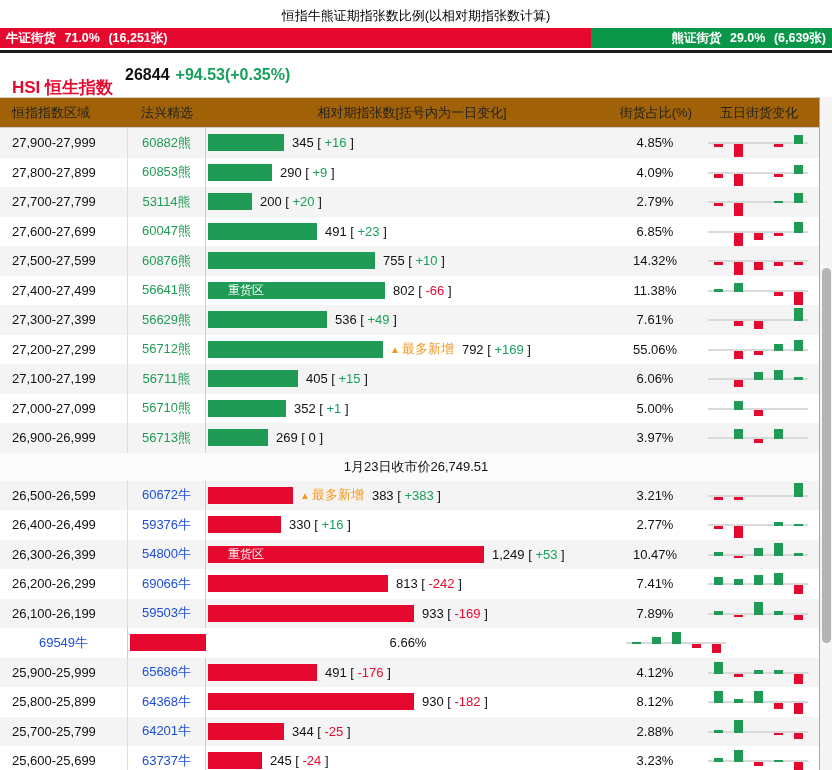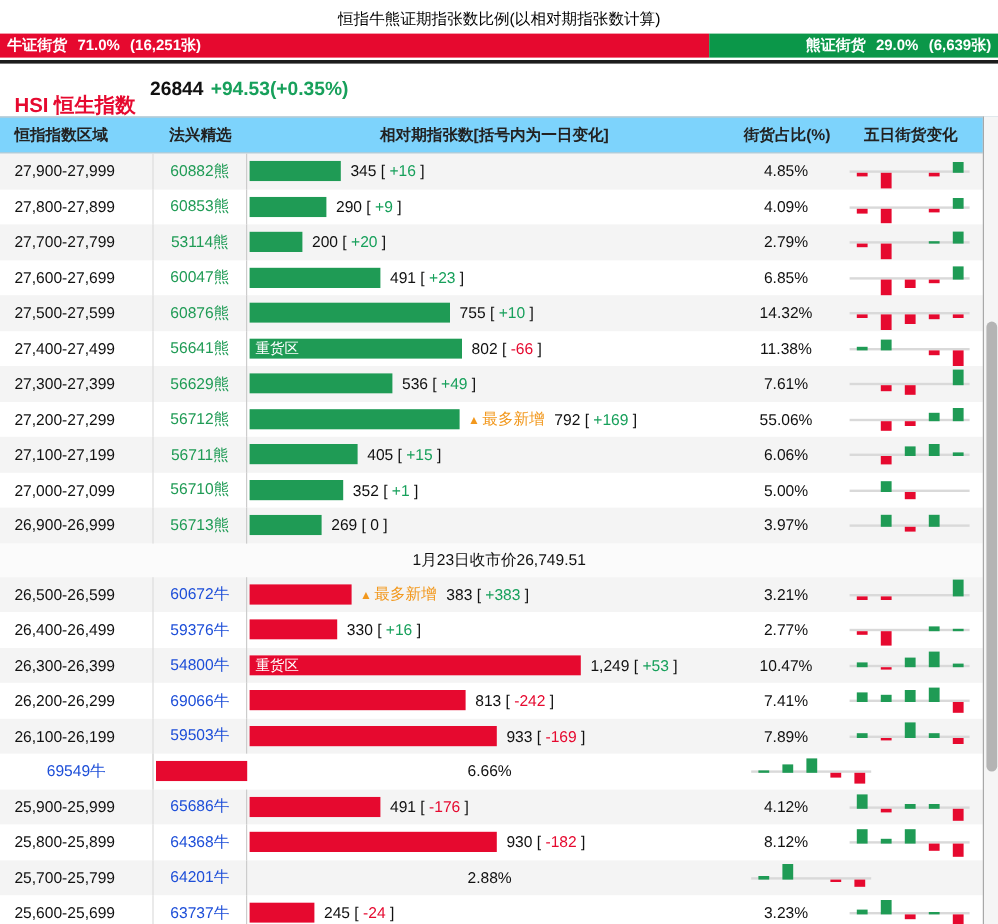--- a/index.html
+++ b/index.html
@@ -14,37 +14,37 @@
   .ratio-bear { background:var(--dkgreen); color:#fff; font-size:12.5px; font-weight:bold; line-height:20px; text-align:right; padding-right:6px; white-space:nowrap; overflow:hidden; }
   .dark-line { height:3px; background:#1c1c1c; margin-top:2px; }
   .hsi-row { height:44px; display:flex; align-items:center; padding-left:12px; }
   .hsi-sym { color:var(--red); font-size:17px; font-weight:bold;margin-top:24px; }
   .hsi-price { margin-left:12px; font-size:16px; font-weight:bold; color:#111; }
   .hsi-chg { margin-left:6px; font-size:16px; font-weight:bold; color:var(--up); }
   .thead, .trow {
     display:grid; grid-template-columns:128px 78px 412px 82px 118px; align-items:center;
   }
   .thead {
-    height:31px; background:#7dd3fc; border-top:1px solid #c9c9c9; border-bottom:1px solid #c9c9c9;
-    font-size:13px; color:#222;font-weight:bold;
+    height:31px; background:#a16207; border-top:1px solid #c9c9c9; border-bottom:1px solid #c9c9c9;
+    font-size:13px; color:#222;
   }
   .h-range { padding-left:12px; }
   .h-code, .h-bar, .h-spark { text-align:center; }
   .h-pct { text-align:right; padding-right:8px; }
   .trow { height:29.5px; font-size:13px; }
   .trow.alt { background:#f4f4f4; }
   .c-range { padding-left:12px; height:100%; display:flex; align-items:center; border-right:1px solid #ddd; color:#111; }
   .c-code { height:100%; display:flex; align-items:center; justify-content:center; border-right:1px solid #ccc; font-size:13px; }
   .c-code.bear { color:var(--green); }
   .c-code.bull { color:#1d4ed8; }
   .c-bar { display:flex; align-items:center; padding-left:2px; overflow:hidden; white-space:nowrap; }
   .bar { height:17px; flex:none; display:flex; align-items:center; }
   .bar.g { background:var(--green); }
   .bar.r { background:var(--red); }
-  .heavy-label { color:#fff; font-size:12px; padding-left:5px; }
+  .heavy-label { color:#fff; font-size:12px; padding-left:20px; }
   .most-label { color:var(--orange); font-size:13px; margin-left:7px; }
   .tri { font-size:10px; margin-right:2px; }
   .val-text { margin-left:8px; color:#111; }
   .chg-up { color:var(--up); }
   .chg-down { color:var(--red); }
   .chg-zero { color:#111; }
   .c-pct { text-align:center; padding-right:8px; color:#111; }
   .c-spark { height:100%; position:relative; }
   .spark { position:absolute; left:8px; top:2px; width:100px; height:25px; }
   .spark .base { position:absolute; left:0; right:0; top:12px; height:2px; background:#d9d9d9; }
@@ -438,20 +438,24 @@
             <div class="sb up" style="left:26px;height:3.9600000000000004px;bottom:11px;"></div>
             <div class="sb up" style="left:46px;height:11.880000000000003px;bottom:11px;"></div>
             <div class="sb down" style="left:66px;height:6.16px;top:14px;"></div>
             <div class="sb down" style="left:86px;height:10.56px;top:14px;"></div>
           </div>
         </div>
       </div>
       <div class="trow alt">
         <div class="c-range">25,700-25,799</div>
         <div class="c-code bull">64201牛</div>
+        <div class="c-bar">
+          <div class="bar r" style="width:76px"></div>
+          <span class="val-text">344 [ <span class="chg-down">-25</span> ]</span>
+        </div>
         <div class="c-pct">2.88%</div>
         <div class="c-spark">
           <div class="spark">
             <div class="base"></div>
             <div class="sb up" style="left:6px;height:2.5px;bottom:11px;"></div>
             <div class="sb up" style="left:26px;height:12.32px;bottom:11px;"></div>
             <div class="sb down" style="left:66px;height:2.5px;top:14px;"></div>
             <div class="sb down" style="left:86px;height:6.6000000000000005px;top:14px;"></div>
           </div>
         </div>

